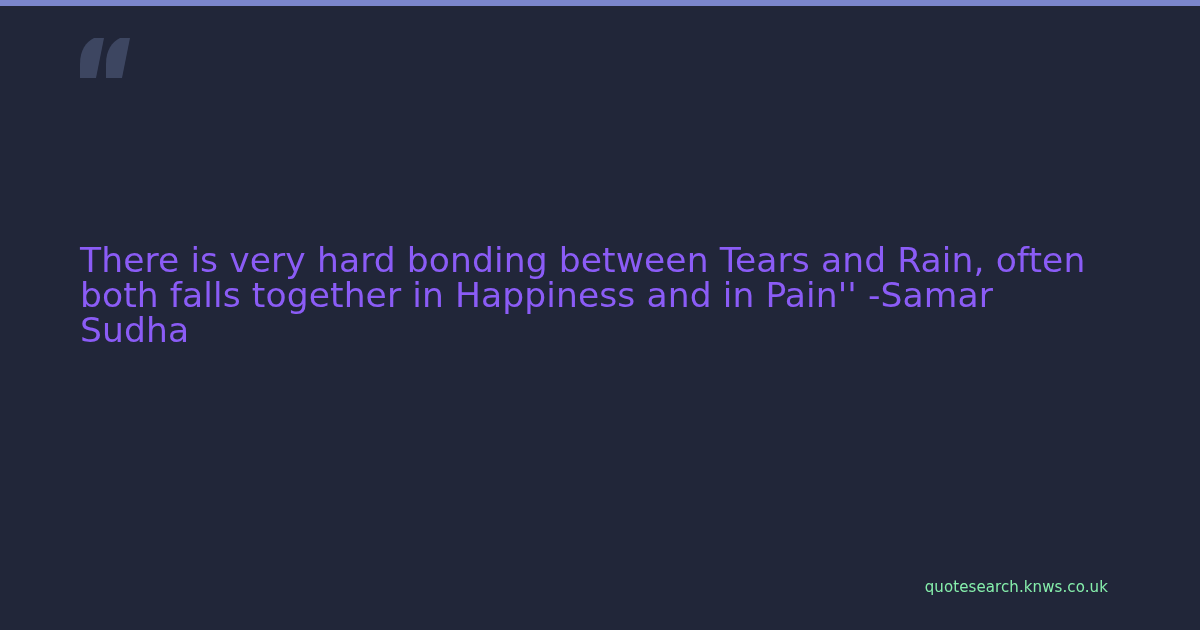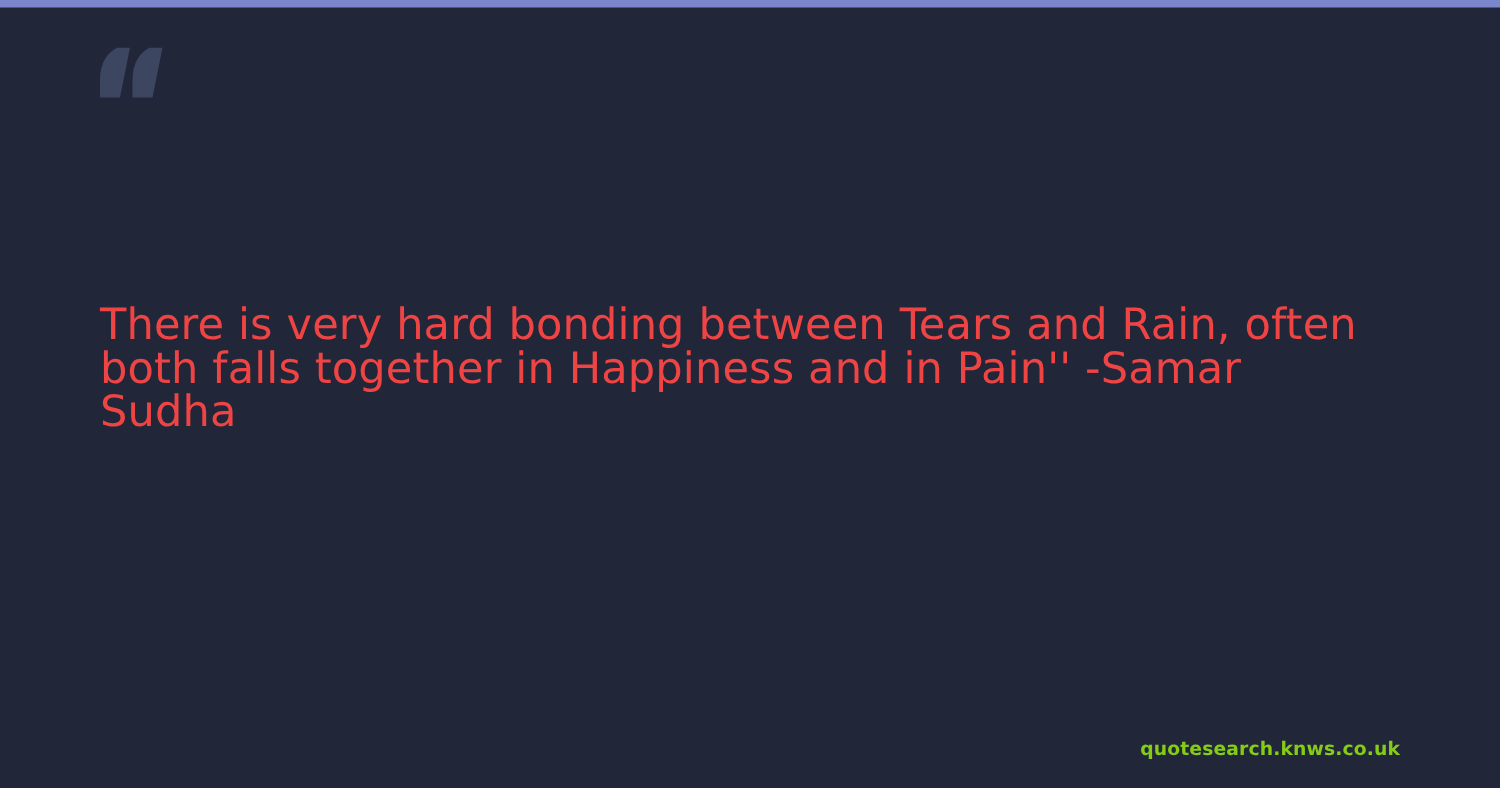--- a/index.html
+++ b/index.html
@@ -41,21 +41,21 @@
   .quote-glyph svg {
     display: block;
   }
 
   
   .quote-text {
     position: absolute;
     left: 80px;
     top: 243px;
     width: 1016px;
-    color: #ef4444;
+    color: #8b5cf6;
     font-family: "DejaVu Sans", sans-serif;
     font-size: 34.5px;
     font-weight: 400;
     line-height: 35px;
     letter-spacing: 0.1px;
     white-space: pre-wrap;
     margin: 0;
   }
 
   
@@ -75,28 +75,28 @@
   .attribution .dash {
     display: inline-block;
     margin-right: 9px;
   }
 
   
   .watermark {
     position: absolute;
     right: 80px;
     bottom: 22px;
-    color: #84cc16;
+    color: #86efac;
     font-family: "DejaVu Sans", sans-serif;
     font-size: 15px;
-    font-weight: 700;
+    font-weight: 400;
     letter-spacing: 0.1px;
     line-height: 18px;
     white-space: nowrap;
-    margin: 0;
+    margin: 12px;
   }
 </style>
 </head>
 <body>
 
 <div class="quote-card">
 
   <div class="top-accent"></div>
 
   <div class="quote-glyph">

